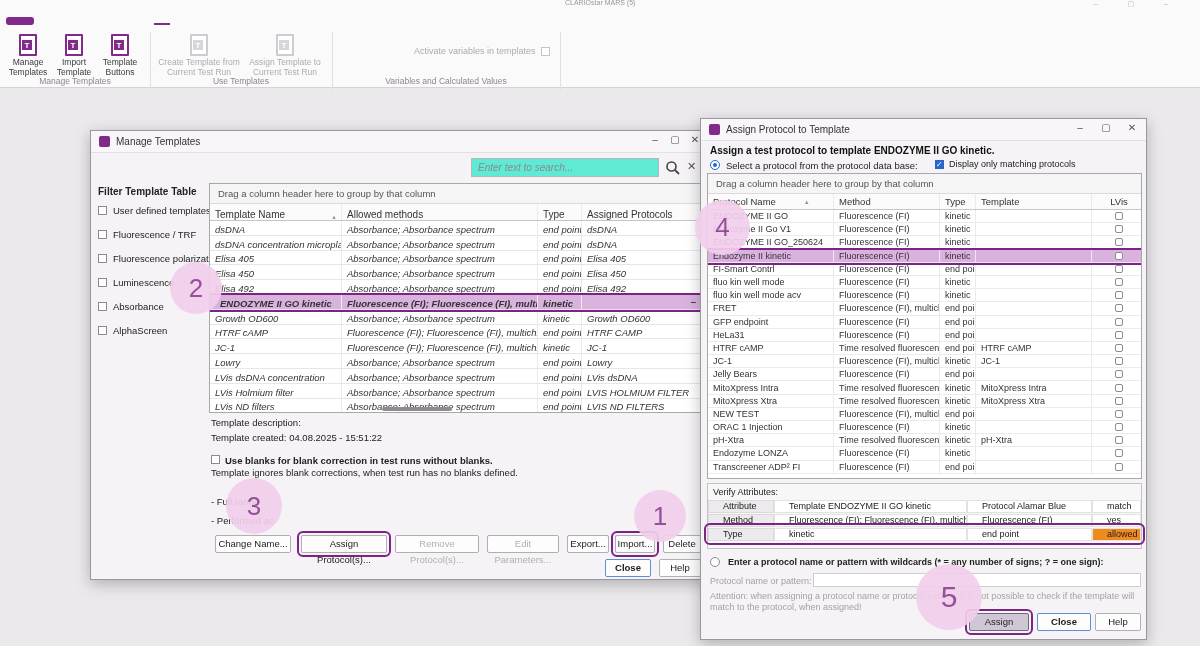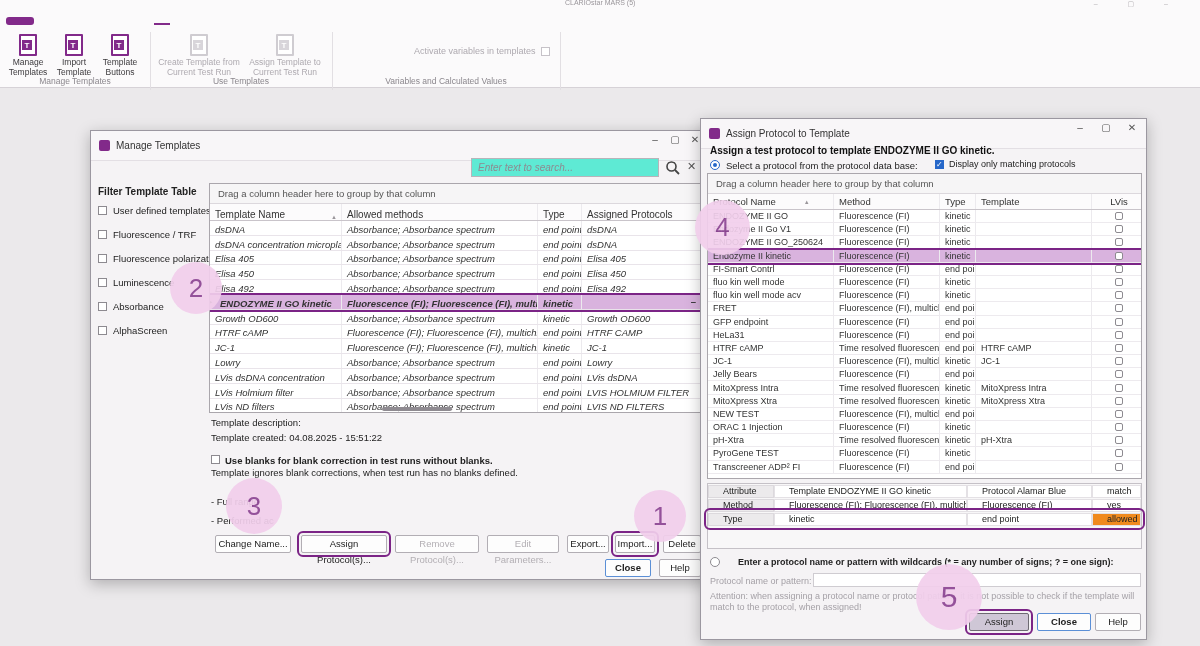--- a/index.html
+++ b/index.html
@@ -30,21 +30,21 @@
   .doc-icon.gray i{background:#d8d5da;color:#fff;}
   .list-icon{width:16px;height:20px;border:1px solid #d0cdd2;background:#f4f2f5;}
   .rsep{position:absolute;top:0;height:58px;width:1px;background:#e2dfe3;}
   .glabels{position:absolute;left:0;top:68px;width:1200px;height:12px;}
   .glabel{position:absolute;font-size:8.5px;color:#8b878d;text-align:center;}
   .rcheck{position:absolute;top:14px;display:flex;align-items:center;gap:5px;font-size:9px;color:var(--dis);}
   .cbox{width:9px;height:9px;border:1px solid #c6c2c8;background:#fff;display:inline-block;flex:none;}
 
   
   .dlg{position:absolute;background:#f5f3f5;border:1px solid #9b97a0;box-shadow:0 4px 14px rgba(0,0,0,.25);}
-  .dtitle{position:absolute;left:0;top:0;right:0;height:30px;background:#f8f6f8;border-bottom:1px solid #e3dfe4;display:flex;align-items:center;padding:0 8px;gap:6px;}
+  .dtitle{position:absolute;left:0;top:0;right:0;height:22px;background:#f8f6f8;border-bottom:1px solid #e3dfe4;display:flex;align-items:center;padding:0 8px;gap:6px;}
   .dicon{width:11px;height:11px;background:var(--purple2);border-radius:2px;flex:none;}
   .dtext{font-size:10px;color:#333;}
   .wc{position:absolute;top:3px;width:16px;text-align:center;font-size:10px;color:#555;cursor:default;}
   .cb{width:9px;height:9px;border:1px solid #8d8a90;background:#fff;display:inline-block;flex:none;}
   .btn{position:absolute;height:18px;background:#fdfdfd;border:1px solid #b2aeb4;border-radius:2px;font-size:9.5px;color:#222;text-align:center;line-height:16px;cursor:default;}
   .btn.disabled{color:#b3afb4;}
   .btn.default{border:1px solid #5b8fd6;font-weight:bold;}
   .hl{outline:2px solid var(--purple);outline-offset:2px;border-radius:2px;}
 
   
@@ -104,21 +104,21 @@
   .lvis .cb{width:8px;height:8px;border-radius:2px;}
   .verify{position:absolute;left:6px;top:364px;width:435px;height:66px;border:1px solid #c5c1c7;background:#f8f7f8;font-size:9px;color:#222;}
   .vlabel{padding:3px 0 2px 5px;}
   .vrow{height:14px;display:flex;align-items:center;}
   .vrow span{padding-left:14px;overflow:hidden;white-space:nowrap;height:13px;display:flex;align-items:center;}
   .v1{width:66px;flex:none;background:#eceaec;border:1px solid #dcd9dd;}
   .v2{width:193px;flex:none;background:#fff;border:1px solid #e4e1e5;}
   .v3{width:125px;flex:none;background:#fff;border:1px solid #e4e1e5;}
   .v4{flex:1;background:#fff;border:1px solid #e4e1e5;}
   .vrow.hl .v4{background:var(--orange);color:#222;}
-  .a-radio2{position:absolute;left:9px;top:438px;display:flex;align-items:center;gap:18px;font-size:9px;font-weight:bold;color:#222;}
+  .a-radio2{position:absolute;left:9px;top:438px;display:flex;align-items:center;gap:8px;font-size:9px;font-weight:bold;color:#222;}
   .a-plabel{position:absolute;left:9px;top:457px;font-size:9px;color:#a5a1a7;}
   .a-pinput{position:absolute;left:112px;top:454px;width:328px;height:14px;border:1px solid #cfccd1;background:#fff;}
   .a-attn{position:absolute;left:9px;top:472px;width:430px;font-size:9px;color:#a5a1a7;line-height:1.25;}
   .abtn-assign{left:268px;top:494px;width:60px;background:#cfc7d6;border-color:#6e6a72;}
   .abtn-close{left:336px;top:494px;width:54px;}
   .abtn-help{left:394px;top:494px;width:46px;}
 
   
   .mb-change{left:124px;top:404px;width:76px;}
   .mb-assign{left:210px;top:404px;width:86px;}
@@ -589,41 +589,42 @@
           <div class="arow">
           <span class="a pname">pH-Xtra</span>
           <span class="a meth">Time resolved fluorescence</span>
           <span class="a ptype">kinetic</span>
           <span class="a tpl">pH-Xtra</span>
           <span class="a lvis">
               <span class="cb"></span>
             </span>
         </div>
           <div class="arow">
-          <span class="a pname">PyroGene TEST</span>
+          <span class="a pname">Endozyme LONZA</span>
           <span class="a meth">Fluorescence (FI)</span>
           <span class="a ptype">kinetic</span>
           <span class="a tpl"></span>
           <span class="a lvis">
               <span class="cb"></span>
             </span>
         </div>
           <div class="arow">
           <span class="a pname">Transcreener ADP² FI</span>
           <span class="a meth">Fluorescence (FI)</span>
           <span class="a ptype">end point</span>
           <span class="a tpl"></span>
           <span class="a lvis">
               <span class="cb"></span>
             </span>
         </div>
         </div>
     </div>
 
     <div class="verify">
+      <div class="vlabel">Verify Attributes:</div>
       <div>
 
       <div class="vrow">
           <span class="v1">Attribute</span>
           <span class="v2">Template ENDOZYME II GO kinetic</span>
           <span class="v3">Protocol Alamar Blue</span>
           <span class="v4">match</span>
         </div>
           <div class="vrow">
           <span class="v1">Method</span>

